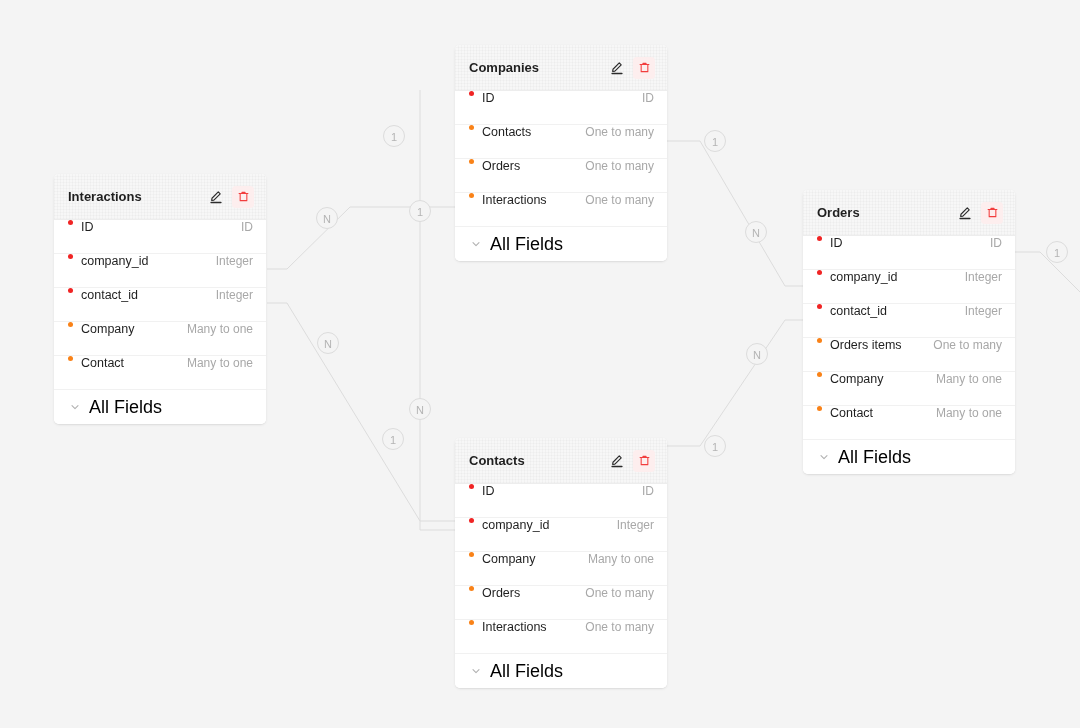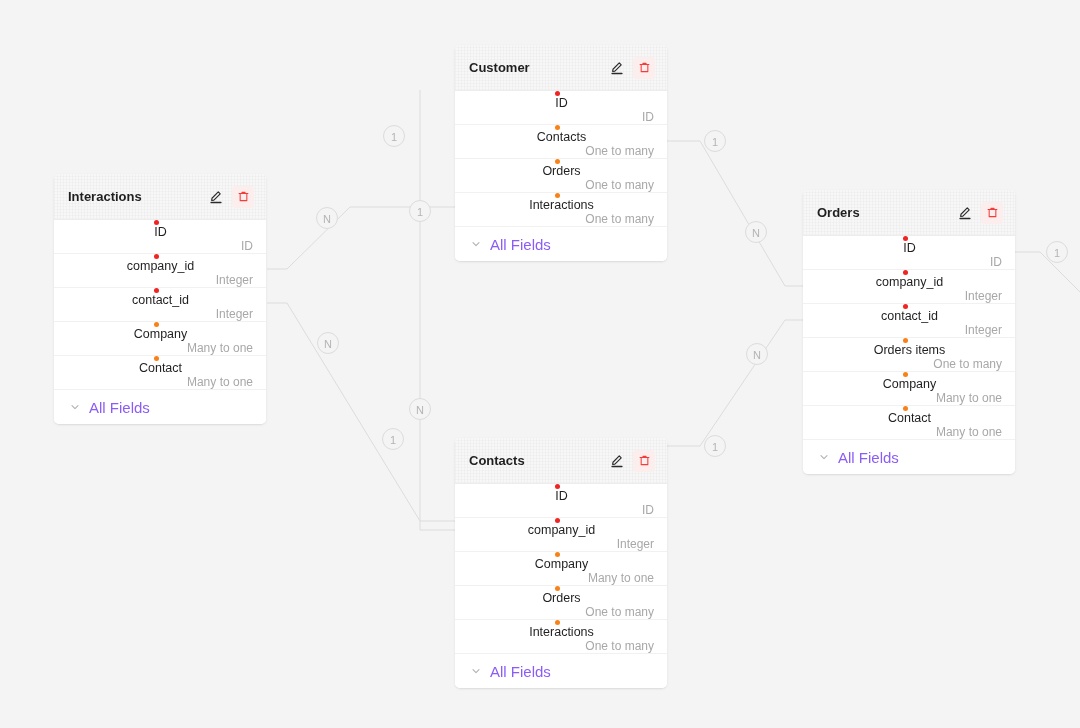--- a/index.html
+++ b/index.html
@@ -98,25 +98,23 @@
   .icon-btn.edit { color: #2b2b2b; }
   .icon-btn.delete {
     color: #f23d3d;
     background: #fdeeee;
   }
 
   
   .field-row {
     height: 34px;
     display: flex;
-    align-items: center;
     padding: 0 13px 0 14px;
     border-bottom: 1px solid #f1f1f1;
     background: #ffffff;
-    flex-direction: column;
   }
   .field-dot {
     width: 5px;
     height: 5px;
     border-radius: 50%;
     margin-right: 8px;
     flex: 0 0 auto;
   }
   .dot-key { background: #f02424; }
   .dot-rel { background: #f98218; }
@@ -144,22 +142,22 @@
     width: 13px;
     height: 13px;
     margin-right: 8px;
     color: #b0b0b0;
     flex: 0 0 auto;
     display: flex;
     align-items: center;
     justify-content: center;
   }
   .all-fields-label {
-    font-size: 15px;
-    color: #8b5cf6;
+    font-size: 18px;
+    color: #000000;
   }
 </style>
 </head>
 <body>
 
 <div id="canvas">
 
   <svg id="edges" viewBox="0 0 1080 728" width="1080" height="728">
       <path class="edge-path" d="M 267 269 L 287 269 L 350 207 L 455 207" stroke="#dcdcdc"></path>
       <path class="edge-path" d="M 420 90 L 420 530 L 455 530" stroke="#dcdcdc"></path>
@@ -262,21 +260,21 @@
           <span class="chev">
             <svg width="12" height="12" viewBox="0 0 16 16" fill="none" stroke="currentColor" stroke-width="1.4" stroke-linecap="round" stroke-linejoin="round">
               <path d="M4 6.2 8 10.2 12 6.2"></path>
             </svg>
           </span>
           <span class="all-fields-label">All Fields</span>
         </div>
       </div>
       <div class="table-card" style="left: 455px; top: 45px;">
         <div class="card-header">
-          <div class="card-title">Customer</div>
+          <div class="card-title">Companies</div>
           <div class="header-actions">
             <div class="icon-btn edit" title="Edit">
               <svg width="14" height="14" viewBox="0 0 16 16" fill="none" stroke="currentColor" stroke-width="1.3" stroke-linecap="round" stroke-linejoin="round">
                 <path d="M10.6 2.2 12.8 4.4 5.6 11.6 3 12l0.4-2.6z"></path>
                 <path d="M2.4 14.2h11.2" stroke-width="1.6"></path>
               </svg>
             </div>
             <div class="icon-btn delete" title="Delete" style="color: rgb(242, 61, 61); background: rgb(253, 238, 238);">
               <svg width="13" height="13" viewBox="0 0 16 16" fill="none" stroke="currentColor" stroke-width="1.3" stroke-linecap="round" stroke-linejoin="round">
                 <path d="M2.6 4.2h10.8"></path>

